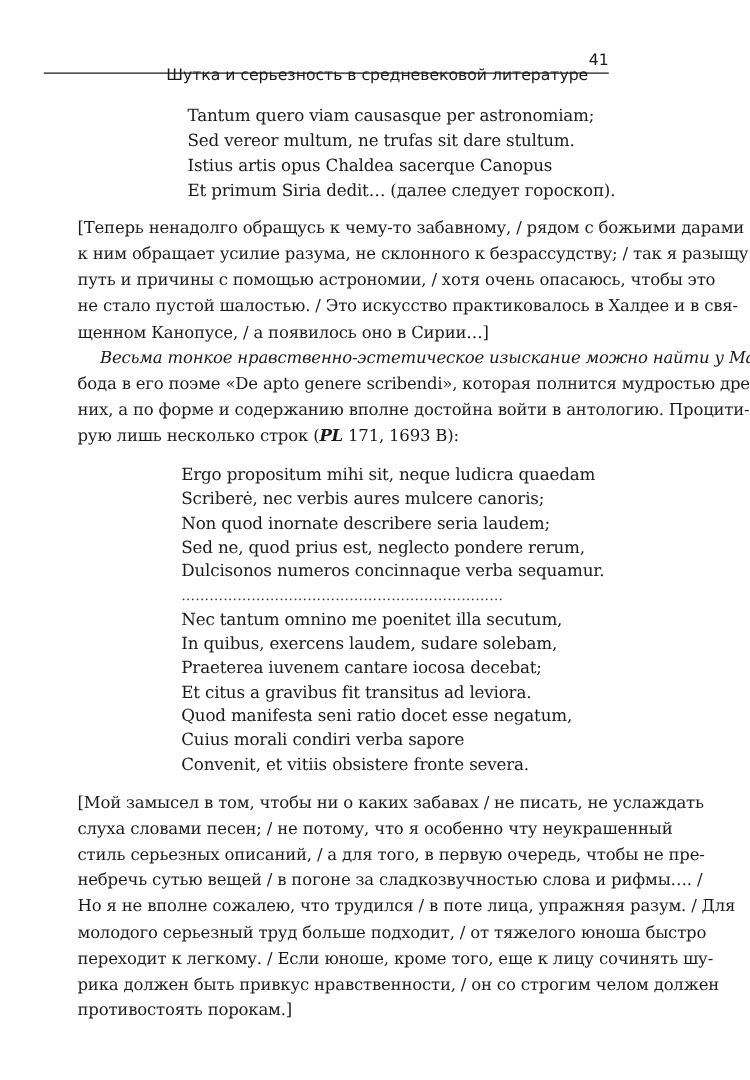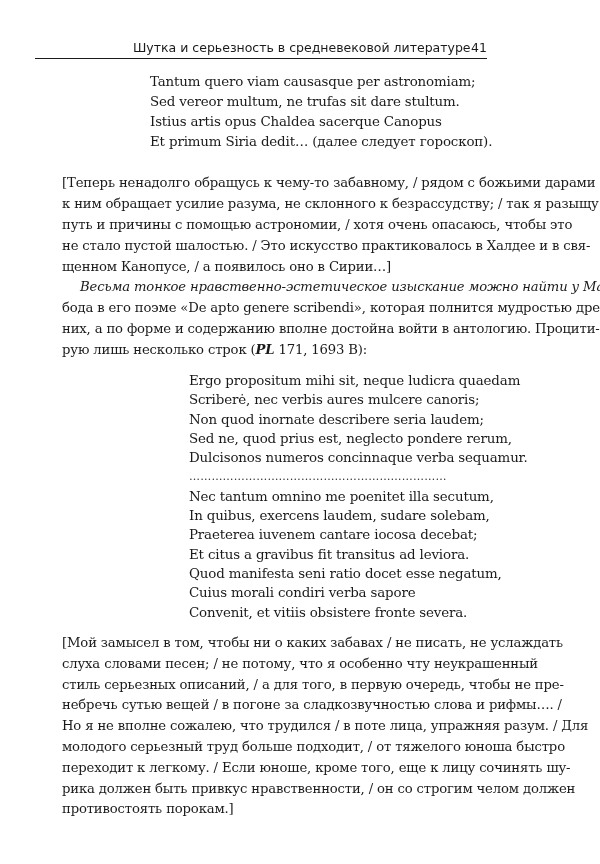--- a/index.html
+++ b/index.html
@@ -8,32 +8,32 @@
       font-family: "DejaVu Serif", "Liberation Serif", serif;
       color: #1a1a1a;
     }
     .page { position: absolute; left: 0; top: 0; width: 600px; height: 864px; }
     .header {
       position: absolute; left: 35px; top: 36px; width: 452px; height: 22px;
       border-bottom: 1.5px solid #1a1a1a;
       font-family: "DejaVu Sans", "Liberation Sans", sans-serif;
       font-size: 12.5px;
     }
-    .running-title { position: absolute; left: 98px; top: 4px; white-space: nowrap; }
+    .running-title { position: absolute; left: 98px; top: 16px; white-space: nowrap; }
     .page-num { position: absolute; right: 0; top: 4px; }
     .text {
       font-size: 13.2px; line-height: 21px; letter-spacing: -0.15px;
     }
     .verse {
       position: absolute; white-space: nowrap;
     }
     .verse .line { display: block; height: 20px; line-height: 20px; font-size: 13.4px; }
-    .verse1 { left: 150px; top: 72px; }
+    .verse1 { left: 150px; top: 84px; }
     .verse2 { left: 145px; top: 371px; }
-    .verse2 .line { height: 19.3px; line-height: 19.3px; margin-left: 44px; }
+    .verse2 .line { height: 19.3px; line-height: 19.3px; }
     .dots { letter-spacing: 0.2px; color: #333; font-size: 11px !important; }
     .para {
       position: absolute; left: 62px; width: 476px;
       text-align: justify; text-align-last: left;
     }
     .para .ln { display: block; white-space: nowrap; text-align: justify; text-align-last: justify; height: 21px; line-height: 21px; font-size: 13.2px; }
     .para .ln.last { text-align-last: left; }
     .p1 { top: 172px; }
     .p2 { top: 276px; }
     .p2 .ln.first { padding-left: 18px; font-style: italic; }

